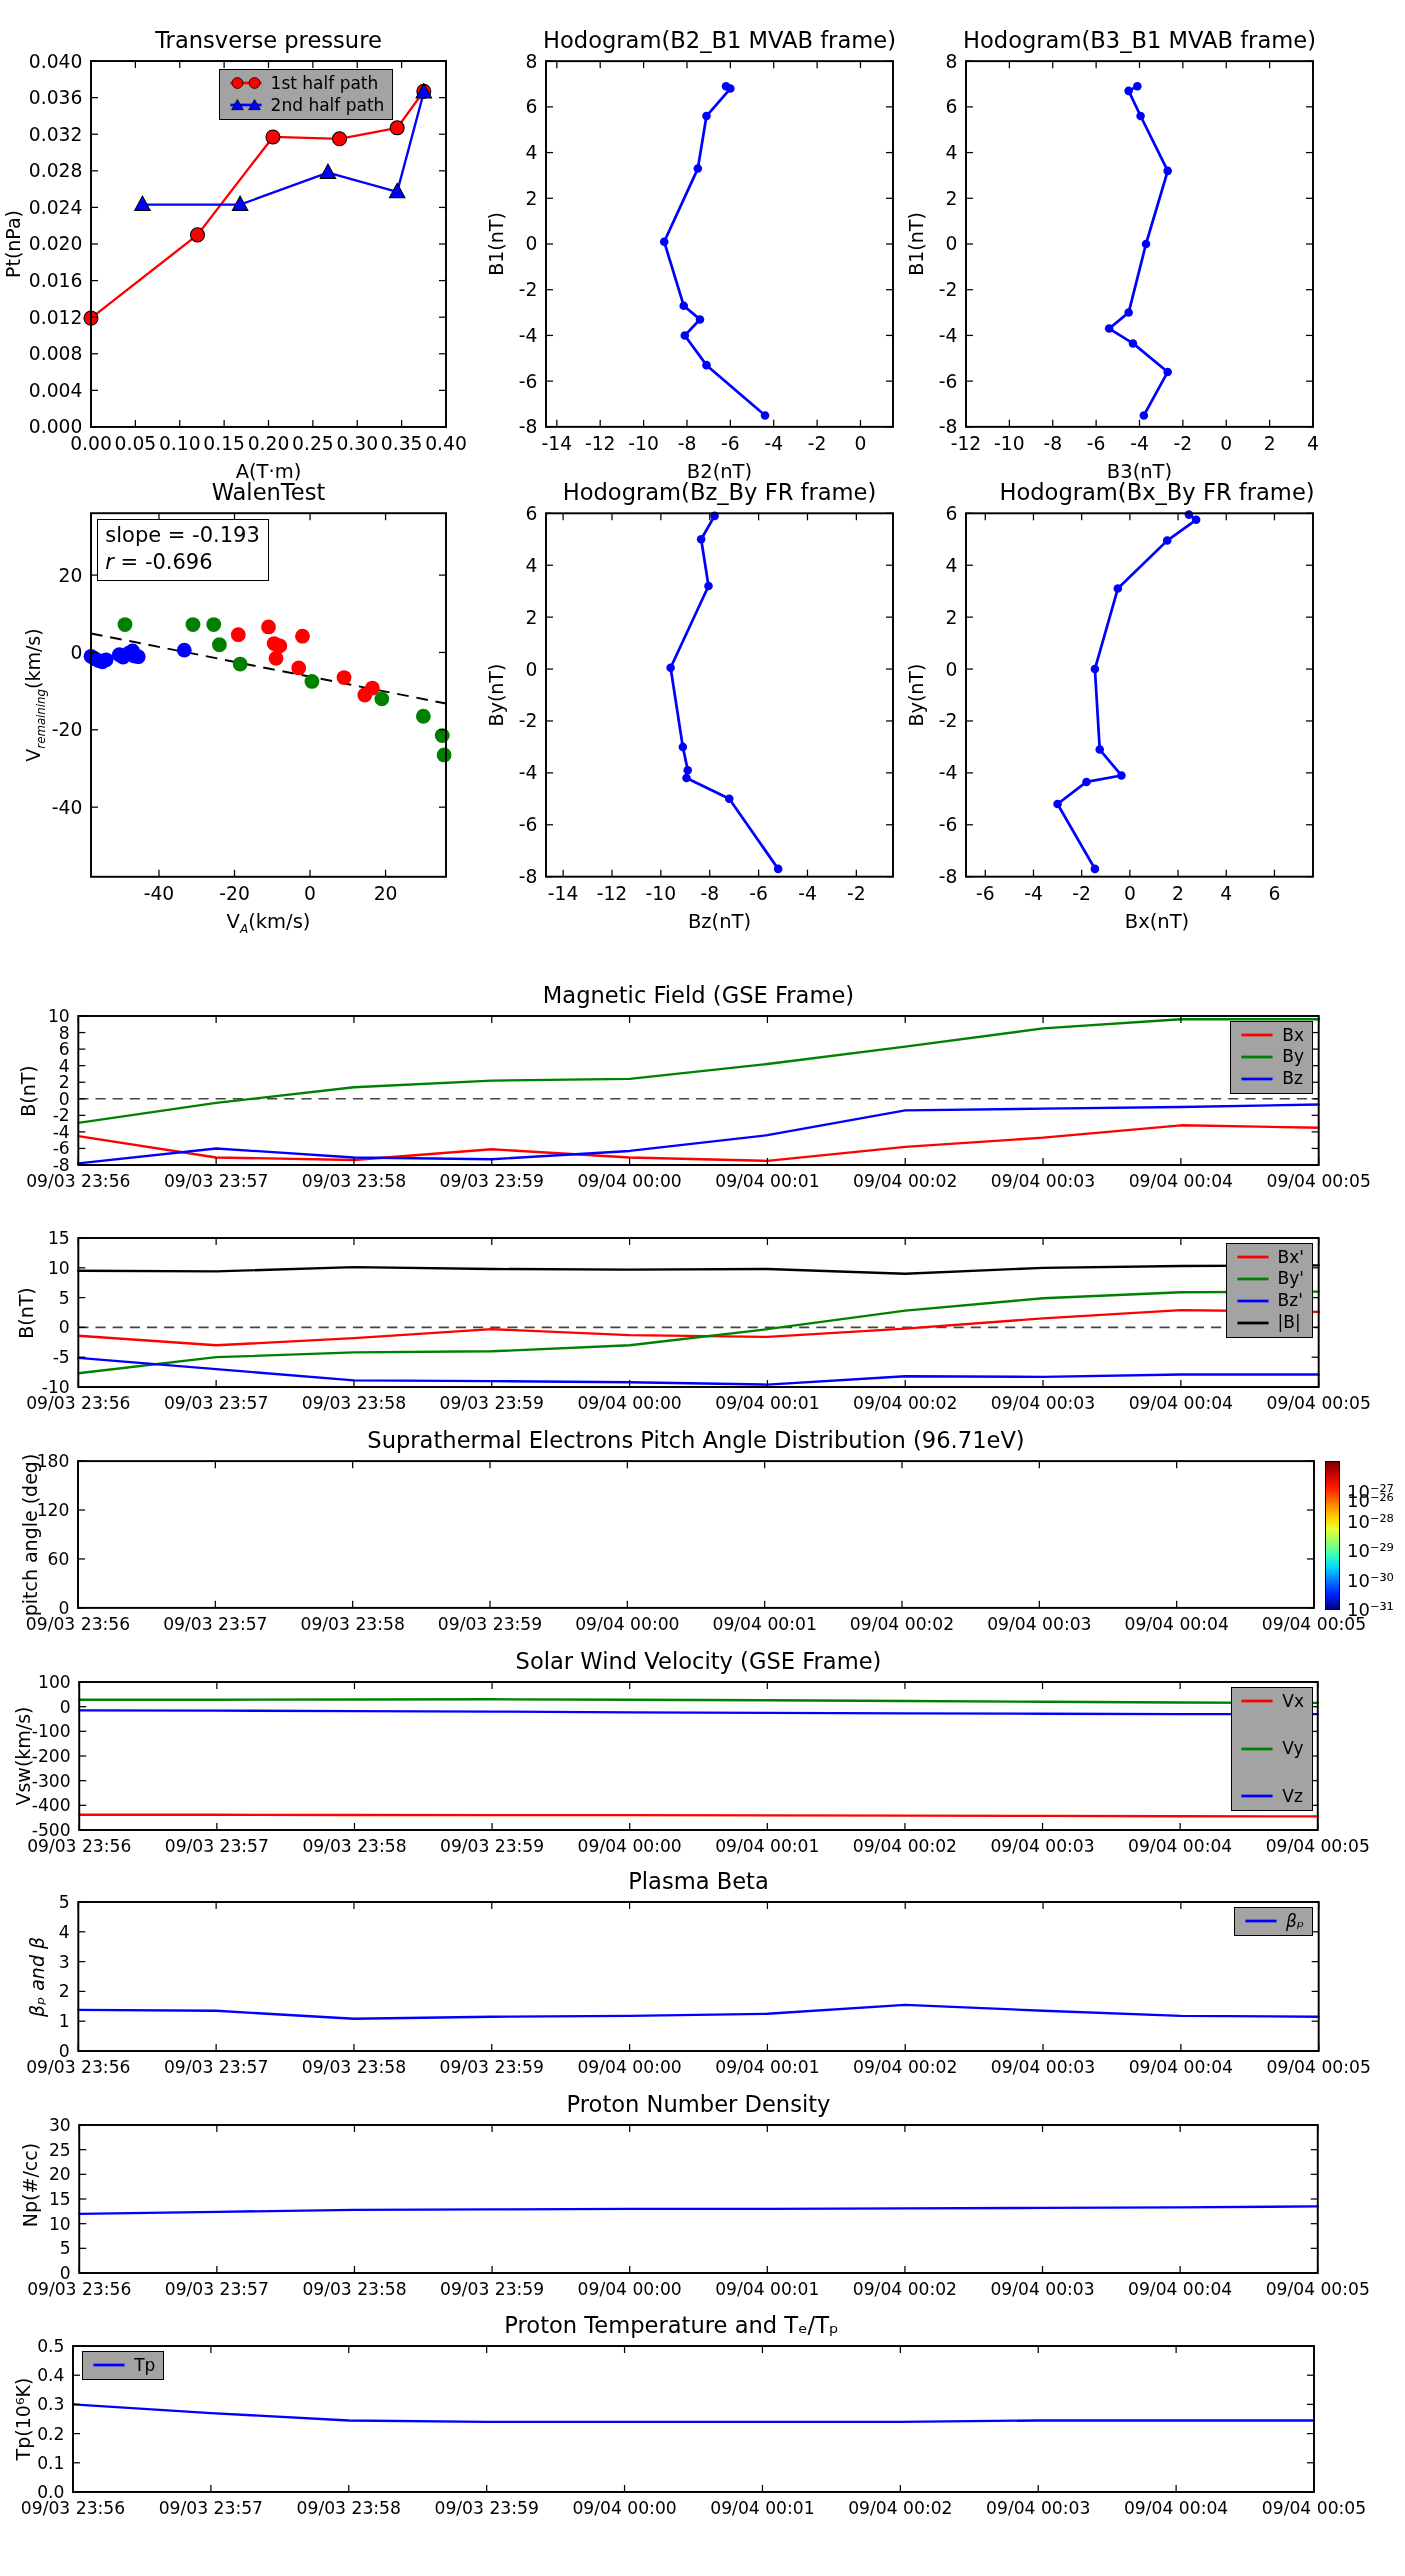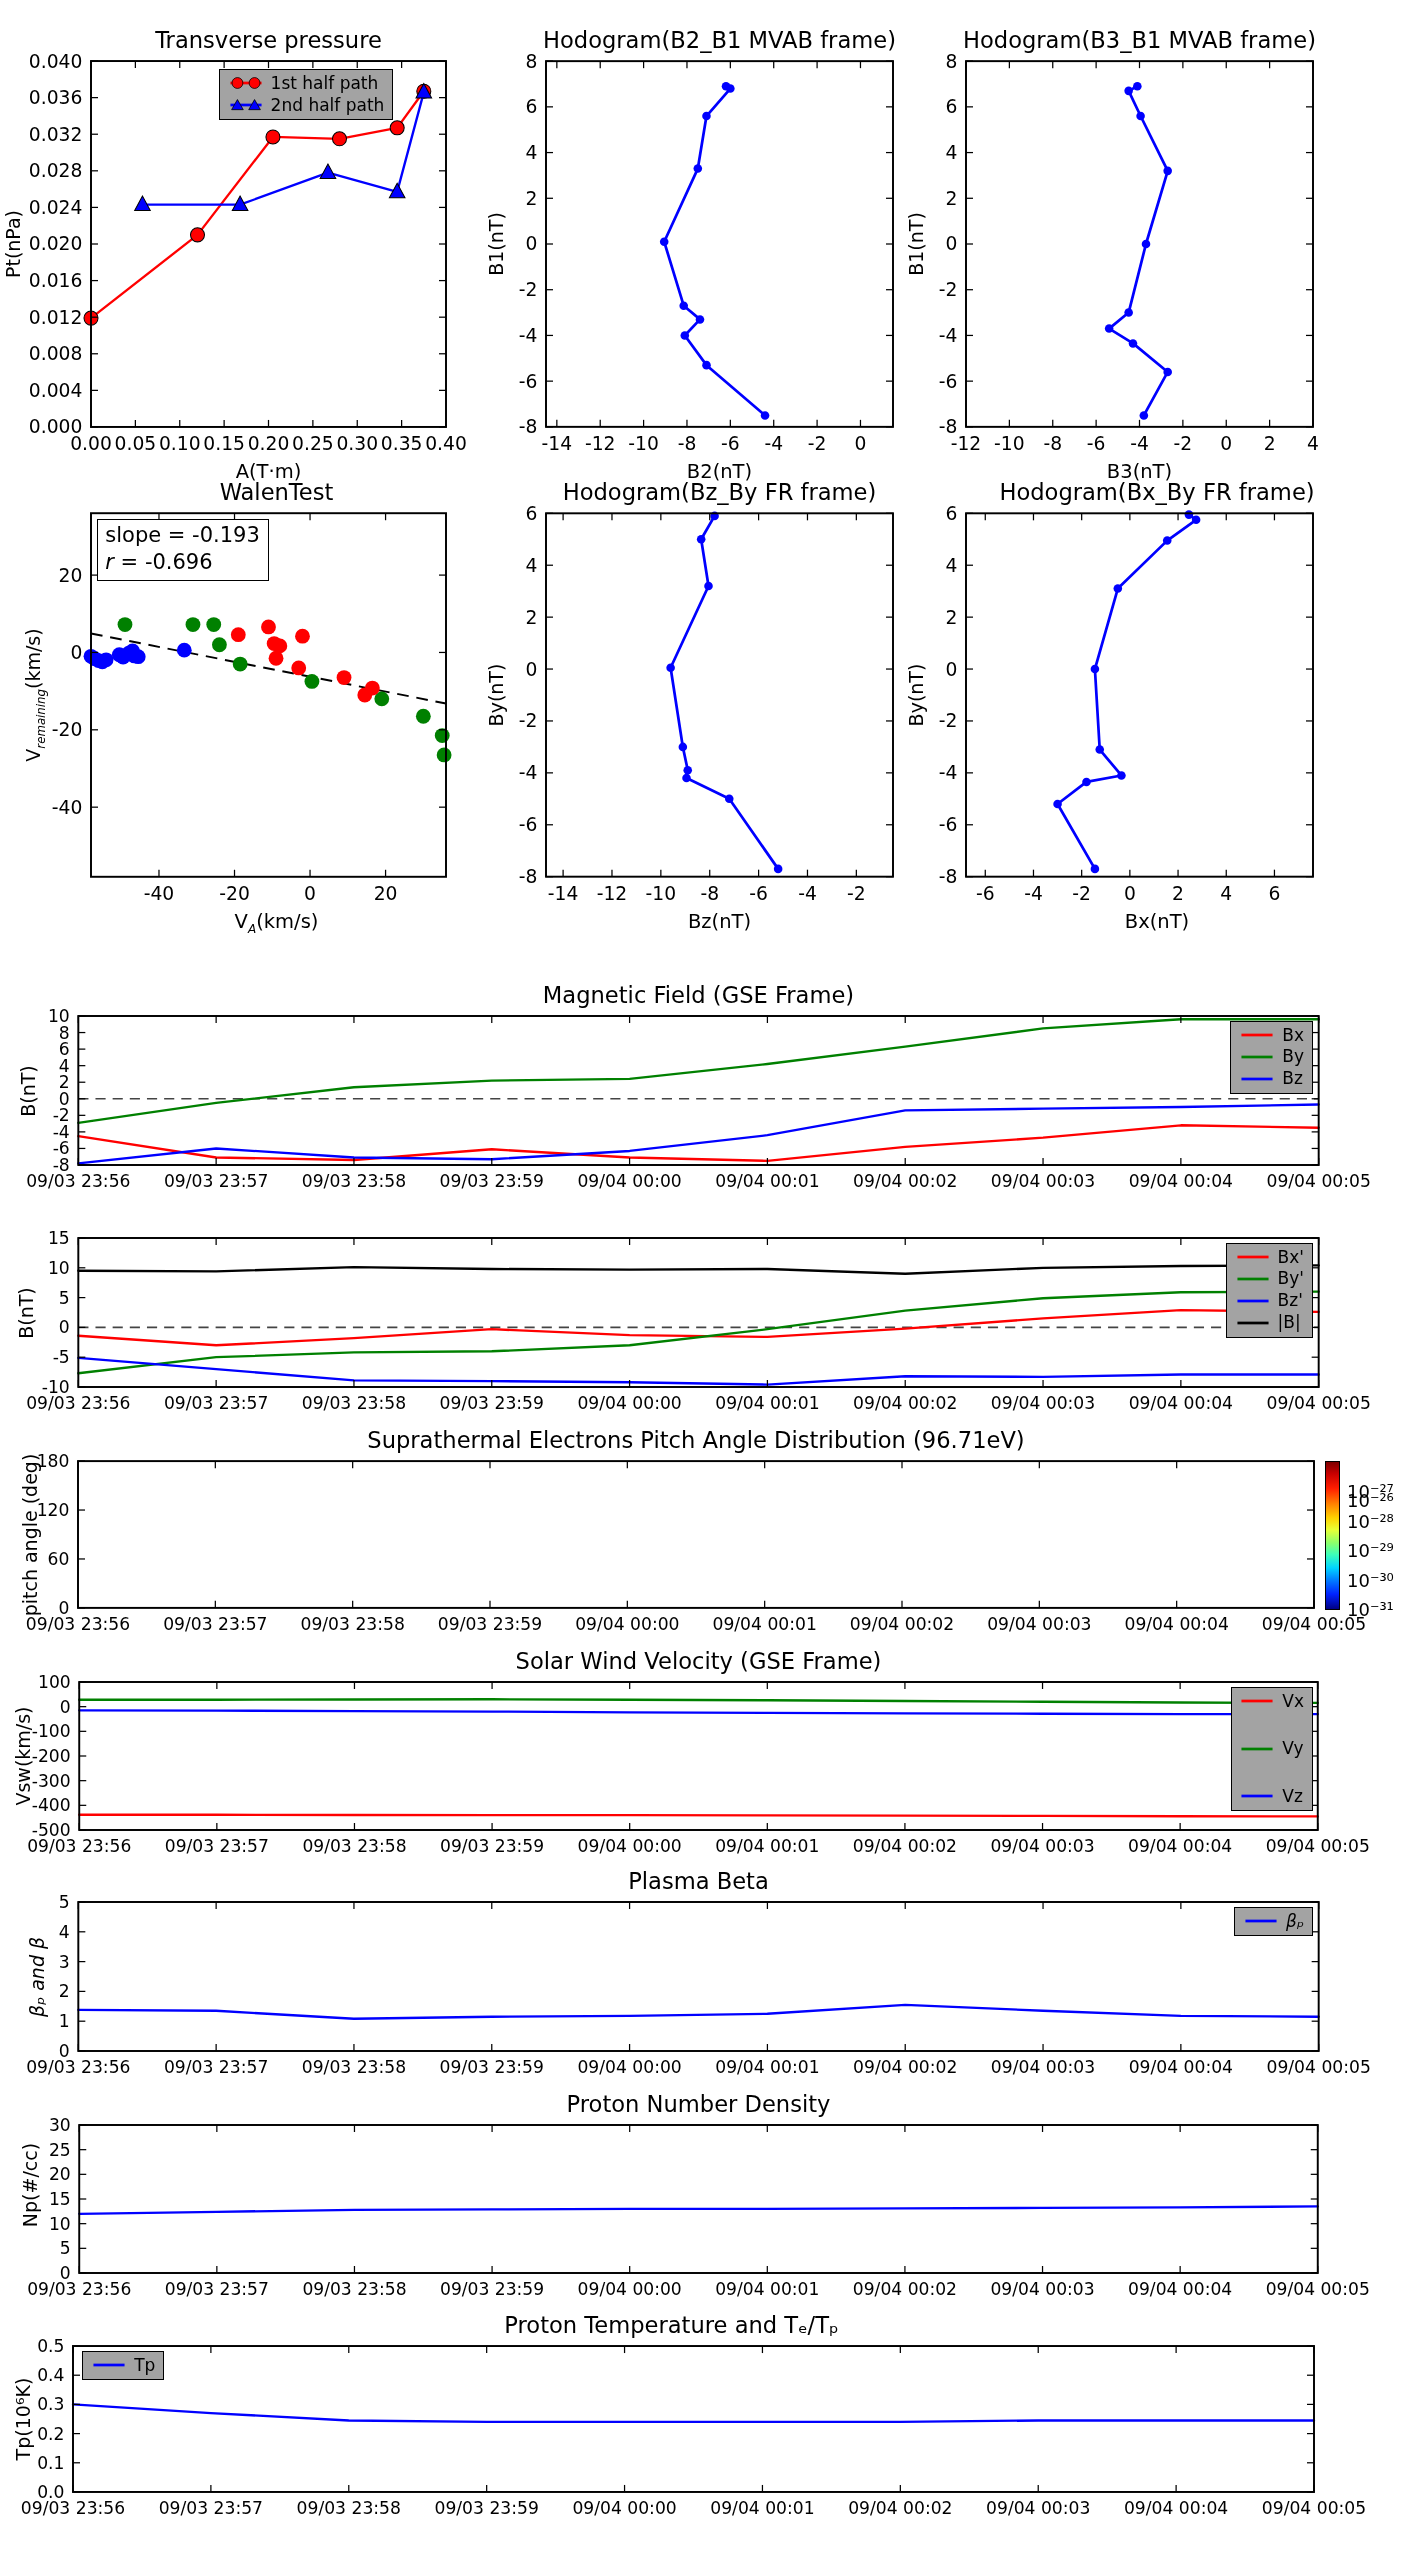--- a/index.html
+++ b/index.html
@@ -276,21 +276,21 @@
         <text x="-11" y="410.375" text-anchor="end" dominant-baseline="central" font-size="24" fill="#000" data-name="y-tick-label">-6</text>
         <text x="-11" y="351.75" text-anchor="end" dominant-baseline="central" font-size="24" fill="#000" data-name="y-tick-label">-4</text>
         <text x="-11" y="293.125" text-anchor="end" dominant-baseline="central" font-size="24" fill="#000" data-name="y-tick-label">-2</text>
         <text x="-11" y="234.5" text-anchor="end" dominant-baseline="central" font-size="24" fill="#000" data-name="y-tick-label">0</text>
         <text x="-11" y="175.875" text-anchor="end" dominant-baseline="central" font-size="24" fill="#000" data-name="y-tick-label">2</text>
         <text x="-11" y="117.25" text-anchor="end" dominant-baseline="central" font-size="24" fill="#000" data-name="y-tick-label">4</text>
         <text x="-11" y="58.625" text-anchor="end" dominant-baseline="central" font-size="24" fill="#000" data-name="y-tick-label">6</text>
         <text x="-11" y="0" text-anchor="end" dominant-baseline="central" font-size="24" fill="#000" data-name="y-tick-label">8</text>
       </svg>
     </div>
-    <div class="panel" data-name="panel-p4" style="left: 91px; top: 513px; width: 355px; height: 364px; padding-left: 16px;">
+    <div class="panel" data-name="panel-p4" style="left: 91px; top: 513px; width: 355px; height: 364px;">
       <div class="ptitle" data-name="panel-title">WalenTest</div>
       <div class="ylabel" data-name="y-axis-label" style="left: -56px;"><span data-name="text-part">V</span><sub data-name="text-part">remaining</sub><span data-name="text-part">(km/s)</span></div>
       <div class="xlabel" data-name="x-axis-label"><span data-name="text-part">V</span><sub data-name="text-part">A</sub><span data-name="text-part">(km/s)</span></div>
       <svg class="plot" width="355" height="364" data-name="plot-p4" viewBox="0 0 455 466">
         <line x1="0" y1="154.17659574468087" x2="455" y2="243.90638297872343" stroke="#000" stroke-width="2.5" stroke-dasharray="15,10" data-name="fit-line"></line>
         <g data-name="series-points-inbound">
           <circle cx="0" cy="183.4255319148936" r="9.5" fill="#0000ff" data-name="data-point"></circle>
           <circle cx="4.840425531914893" cy="186.40000000000003" r="9.5" fill="#0000ff" data-name="data-point"></circle>
           <circle cx="9.680851063829786" cy="188.87872340425537" r="9.5" fill="#0000ff" data-name="data-point"></circle>
           <circle cx="14.52127659574468" cy="190.36595744680852" r="9.5" fill="#0000ff" data-name="data-point"></circle>

